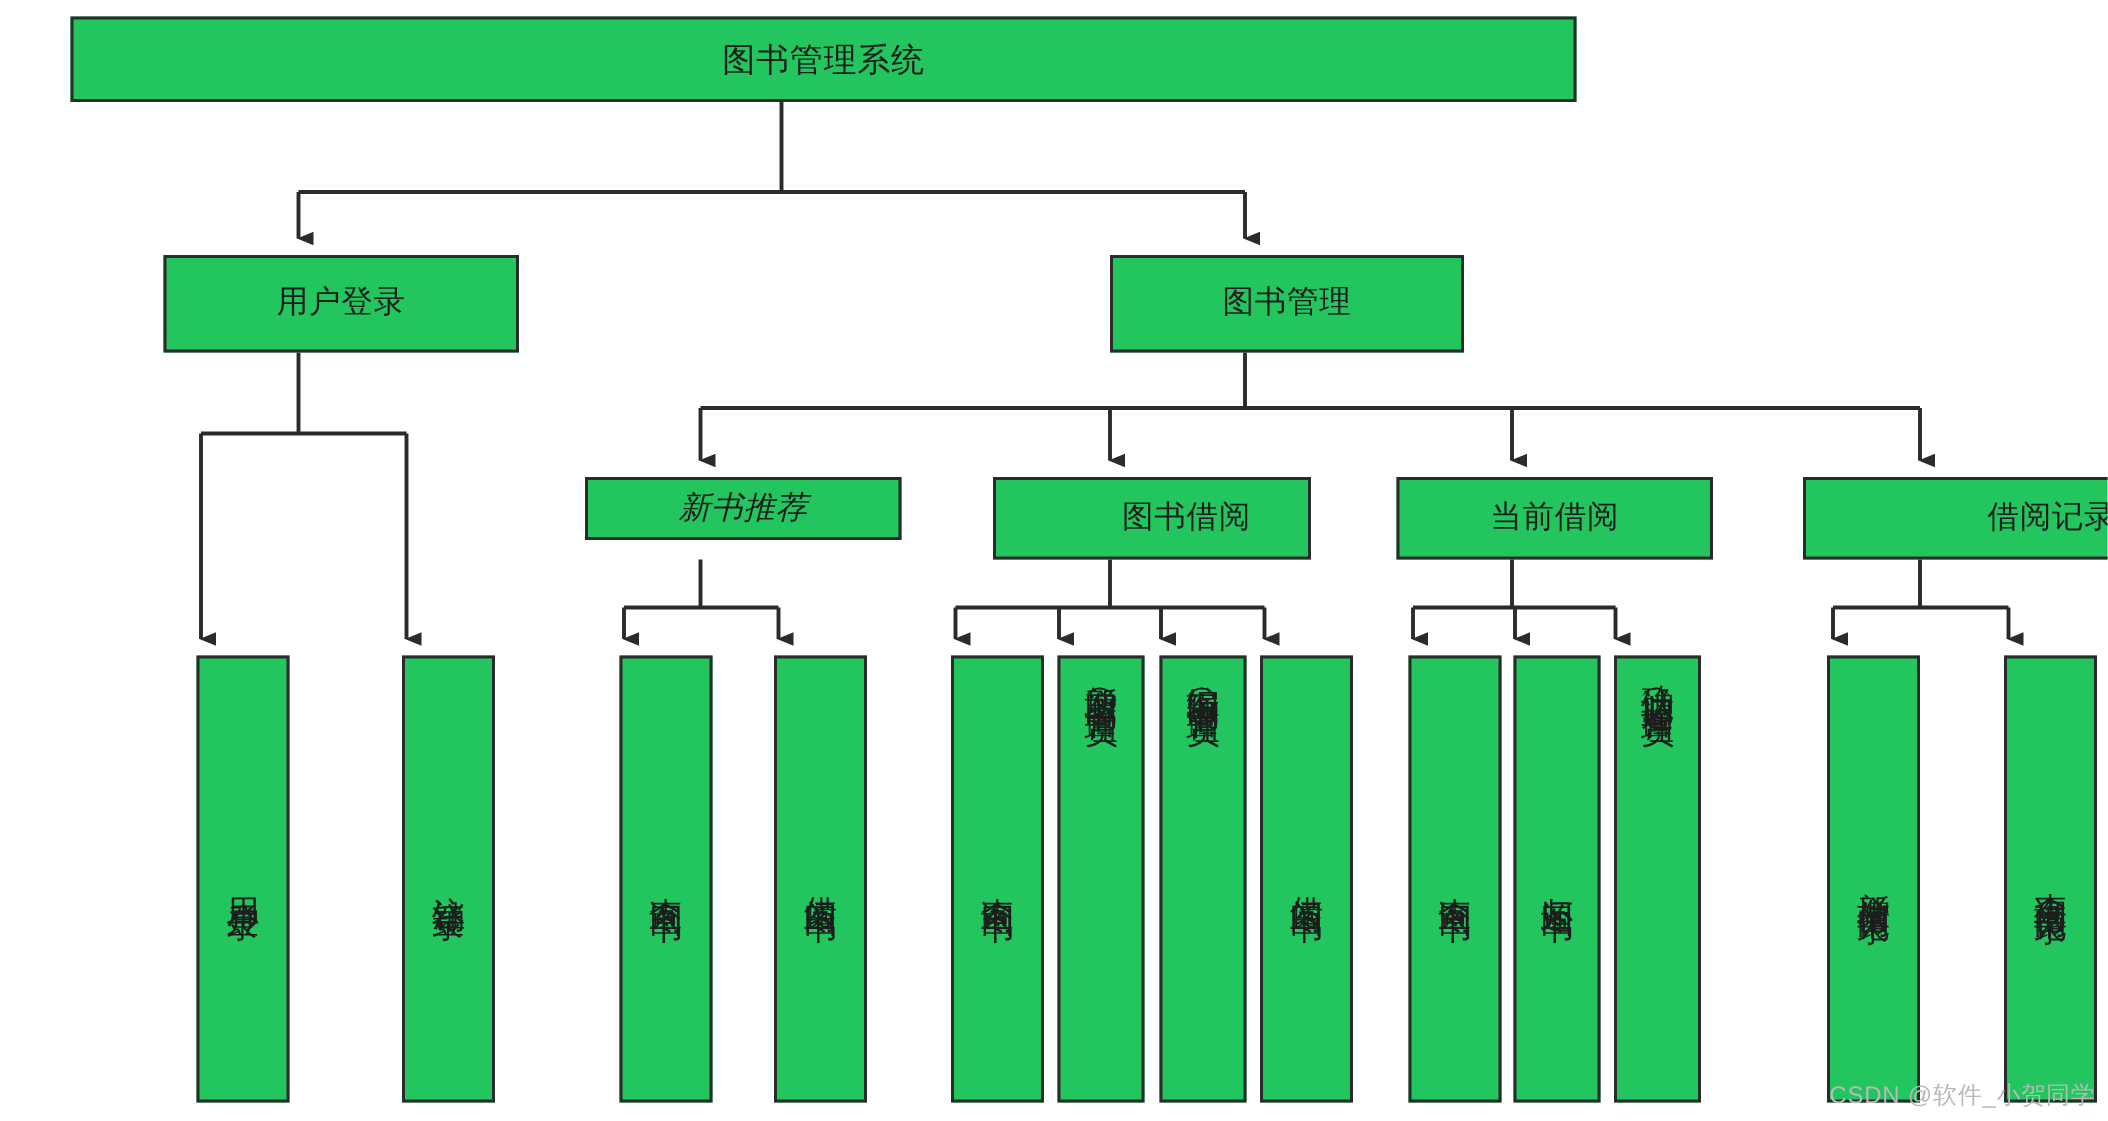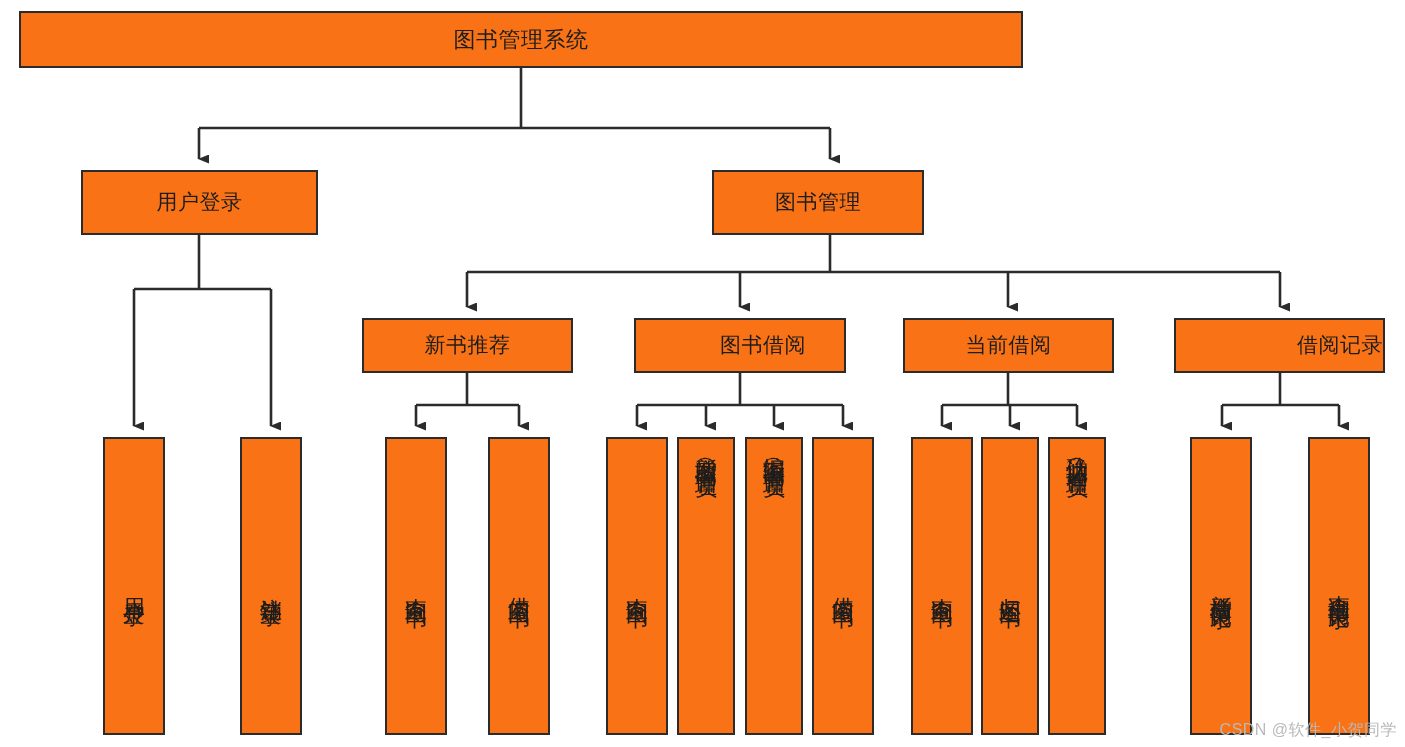--- a/index.html
+++ b/index.html
@@ -23,26 +23,27 @@
     position: absolute;
     left: 0;
     top: 0;
     width: 1405px;
     height: 747px;
     pointer-events: none;
   }
   .node {
     position: absolute;
     box-sizing: border-box;
-    background: #f97316;
+    background: #22c55e;
     border: 2px solid #2b2b2b;
     display: flex;
     align-items: center;
     justify-content: center;
     overflow: hidden;
+    margin-left: 28px;
   }
   .node .label {
     color: #1d1d1d;
     font-size: 21px;
     line-height: 1.18;
     letter-spacing: 0.5px;
     white-space: nowrap;
   }
   .node.vertical {
     align-items: flex-start;
@@ -128,25 +129,25 @@
     </g>
   </svg>
 
   <div class="node root" style="left:19px; top:11px; width:1004px; height:57px;">
     <span class="label">图书管理系统</span>
   </div>
 
   <div class="node lvl1" style="left:81px; top:170px; width:237px; height:65px;">
     <span class="label">用户登录</span>
   </div>
-  <div class="node lvl1" style="left:712px; top:170px; width:212px; height:65px;text-align:center;">
+  <div class="node lvl1" style="left:712px; top:170px; width:236px; height:65px;text-align:center;">
     <span class="label">图书管理</span>
   </div>
 
-  <div class="node lvl2" style="left:362px; top:318px; width:211px; height:55px;">
+  <div class="node lvl2" style="left:362px; top:318px; width:211px; height:42px;font-style:italic;">
     <span class="label">新书推荐</span>
   </div>
   <div class="node lvl2" style="left:634px; top:318px; width:212px; height:55px;padding-left:46px;">
     <span class="label">图书借阅</span>
   </div>
   <div class="node lvl2" style="left:903px; top:318px; width:211px; height:55px;text-align:center;">
     <span class="label">当前借阅</span>
   </div>
   <div class="node lvl2" style="left:1174px; top:318px; width:211px; height:55px;justify-content:flex-end;">
     <span class="label">借阅记录</span>

